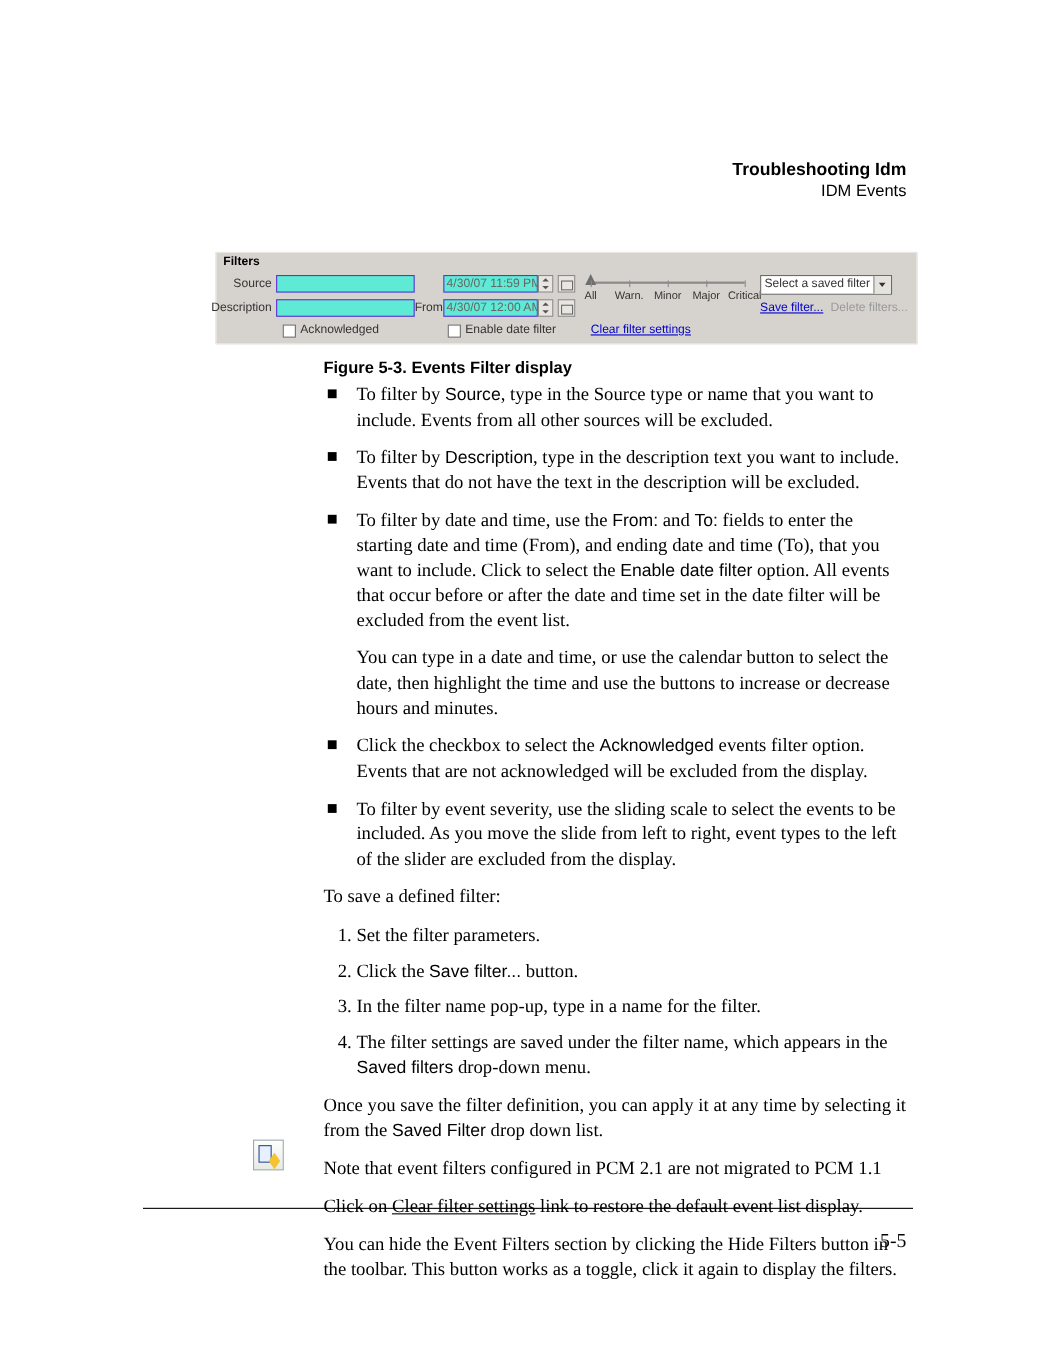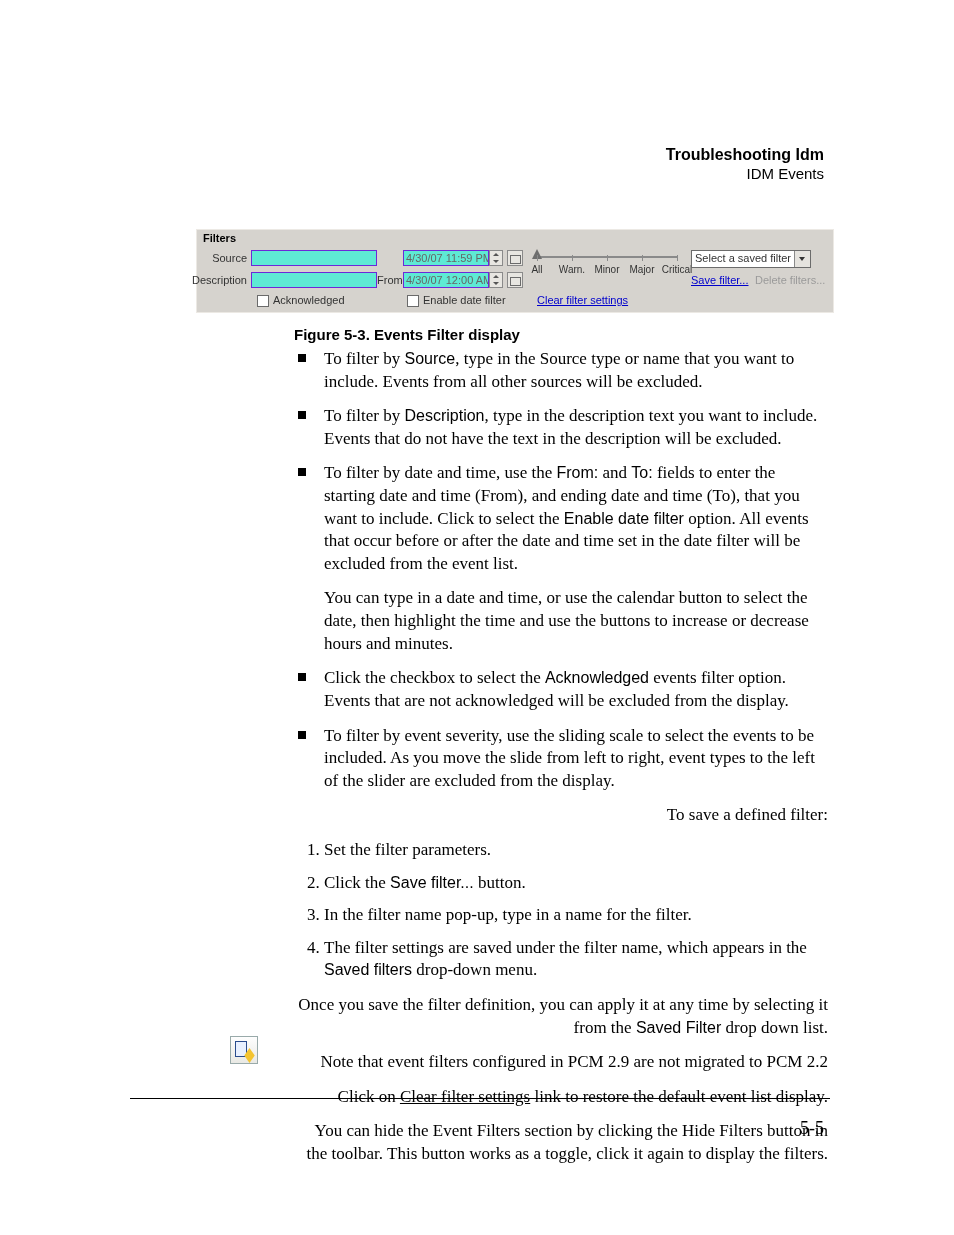--- a/index.html
+++ b/index.html
@@ -195,21 +195,21 @@
     left: 4px; top: 6px;
     width: 8px; height: 8px;
     background: #000;
   }
   .ul .subpara { margin-top: 12px; }
   ol.steps {
     margin: 4px 0 0 0;
     padding-left: 30px;
   }
   ol.steps li { padding-left: 0px; margin-bottom: 10px; }
-  p.block { margin: 12px 0; text-align: right; }
+  p.block { margin: 12px 0; }
   .sans { font-family: Arial, Helvetica, sans-serif; font-size: 16px; }
   .u { text-decoration: underline; }
   .toolbar-icon {
     position: absolute;
     top: 1036px;
     left: 230px;
     width: 26px; height: 26px;
     border: 1px solid #9aa;
     background: linear-gradient(#fefefe,#e9e9e4);
   }
@@ -330,21 +330,21 @@
       </li>
       <li>In the filter name pop-up, type in a name for the filter.</li>
       <li>
         <span>The filter settings are saved under the filter name, which appears in the </span><span class="sans">Saved filters</span><span> drop-down menu.</span>
       </li>
     </ol>
 
     <p class="block">
       <span>Once you save the filter definition, you can apply it at any time by selecting it from the </span><span class="sans">Saved Filter</span><span> drop down list.</span>
     </p>
-    <p class="block">Note that event filters configured in PCM 2.9 are not migrated to PCM 2.2</p>
+    <p class="block">Note that event filters configured in PCM 2.1 are not migrated to PCM 1.1</p>
     <p class="block">
       <span>Click on </span><span class="u">Clear filter settings</span><span> link to restore the default event list display.</span>
     </p>
     <p class="block">You can hide the Event Filters section by clicking the Hide Filters button in the toolbar. This button works as a toggle, click it again to display the filters.</p>
   </div>
 
   <div class="toolbar-icon"></div>
 
   <div class="footer-rule"></div>
   <div class="page-num">5-5</div>

